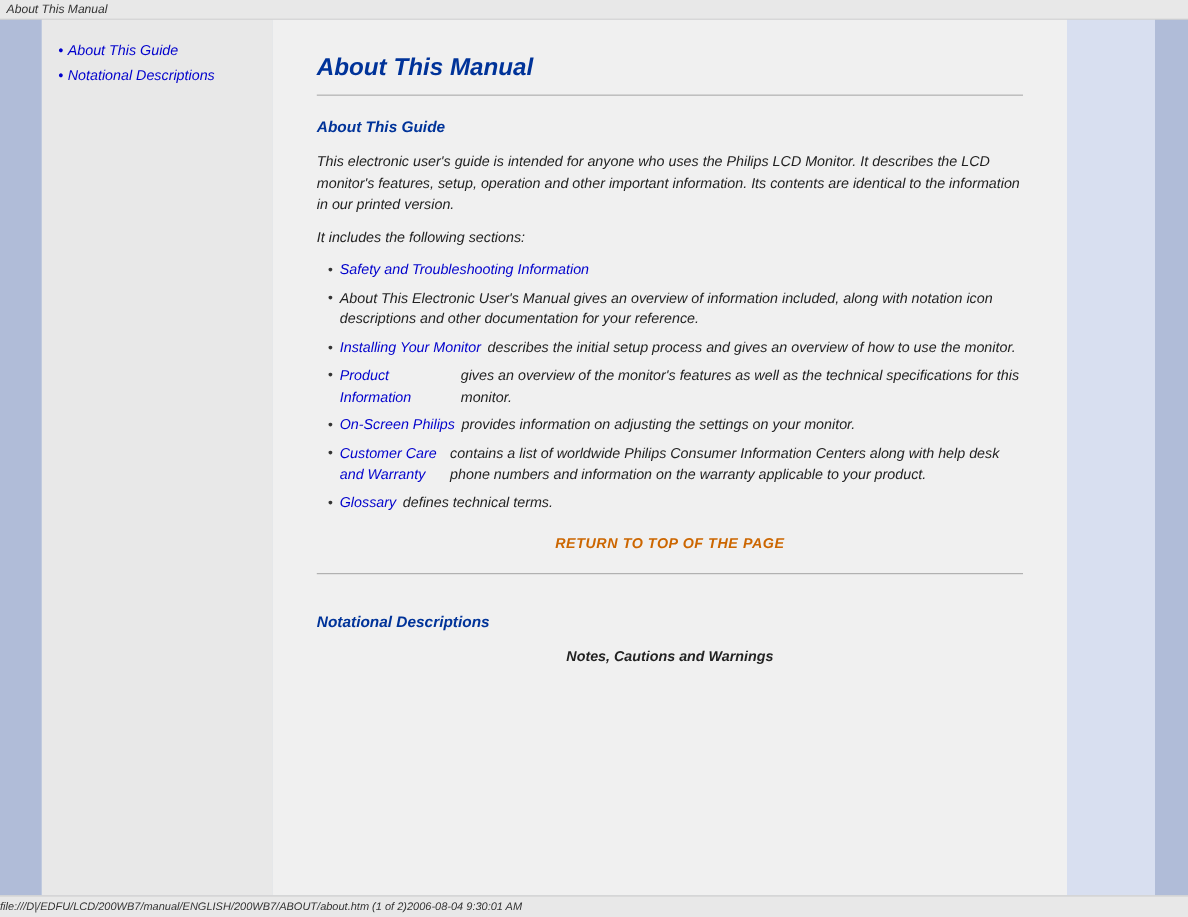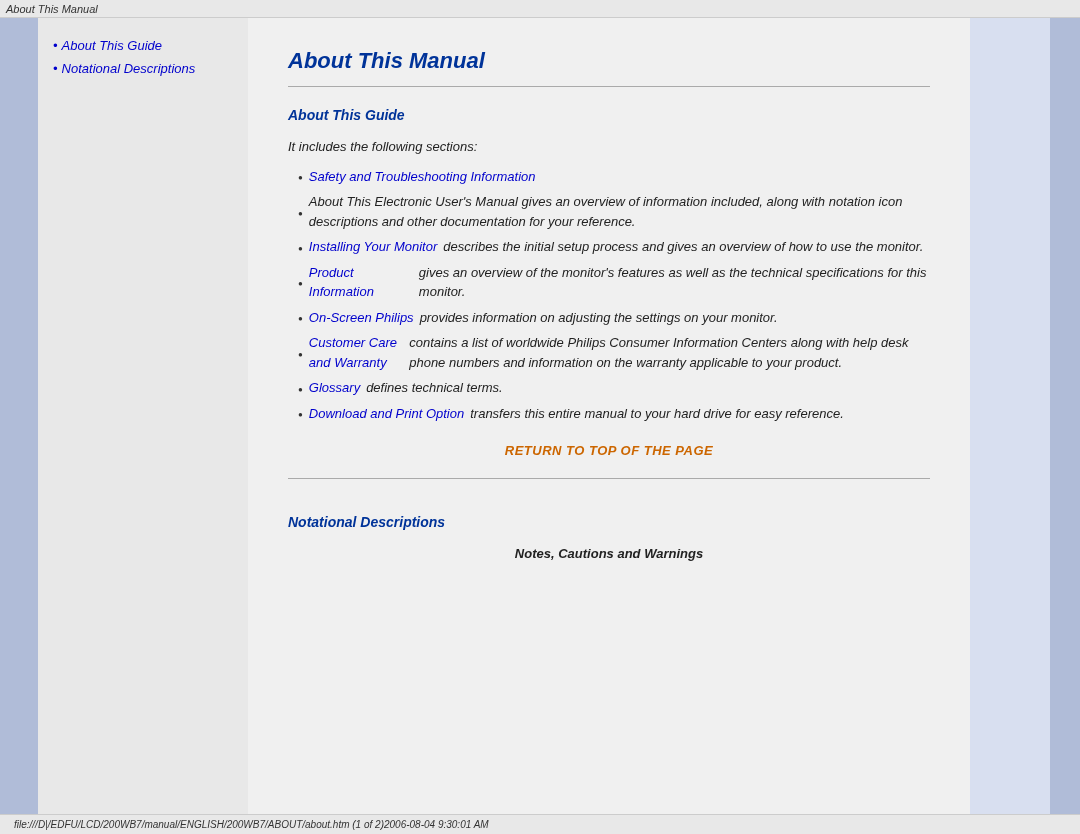--- a/index.html
+++ b/index.html
@@ -90,21 +90,21 @@
       line-height: 1.5;
       margin-bottom: 10px;
       font-size: 13px;
     }
     .bullet-list {
       list-style: none;
       margin: 4px 0 14px 10px;
     }
     .bullet-list li {
       display: flex;
-      align-items: center;
+      align-items: flex-start;
       gap: 6px;
       margin-bottom: 6px;
       color: #222;
       font-size: 13px;
       line-height: 1.5;
     }
     .bullet-list li::before {
       content: '●';
       color: #333;
       font-size: 8px;
@@ -141,21 +141,21 @@
       background: #b0bcd8;
     }
 
     
     .status-bar {
       height: 20px;
       background: #e8e8e8;
       border-top: 1px solid #ccc;
       display: flex;
       align-items: center;
-      padding: 0 14px;
+      padding: 0 0;
       font-size: 10px;
       color: #333;
       position: absolute;
       bottom: 0;
       left: 0;
       right: 0;
     }
   </style>
 </head>
 <body>
@@ -179,20 +179,21 @@
   </div>
 
   <div class="content-area">
     <h1 class="page-title">About This Manual</h1>
     <hr class="divider">
 
     
     <div>
       <h2 class="section-title" id="about-guide-title">About This Guide</h2>
 
+      <p class="body-text" id="intro-p1">This electronic user's guide is intended for anyone who uses the Philips LCD Monitor. It describes the LCD monitor's features, setup, operation and other important information. Its contents are identical to the information in our printed version.</p>
       <p class="body-text" id="intro-p2">It includes the following sections:</p>
 
       <ul class="bullet-list" id="bullet-list">
       <li>
             <a href="#" class="link">Safety and Troubleshooting Information</a>
           </li>
           <li>
             <span>About This Electronic User's Manual gives an overview of information included, along with notation icon descriptions and other documentation for your reference.</span>
           </li>
           <li>
@@ -207,24 +208,20 @@
             <a href="#" class="link">On-Screen Philips</a>
             <span> provides information on adjusting the settings on your monitor.</span>
           </li>
           <li>
             <a href="#" class="link">Customer Care and Warranty</a>
             <span> contains a list of worldwide Philips Consumer Information Centers along with help desk phone numbers and information on the warranty applicable to your product.</span>
           </li>
           <li>
             <a href="#" class="link">Glossary</a>
             <span> defines technical terms.</span>
-          </li>
-          <li>
-            <a href="#" class="link">Download and Print Option</a>
-            <span> transfers this entire manual to your hard drive for easy reference.</span>
           </li>
         </ul>
     </div>
 
     <div class="return-link">
       <a href="#">RETURN TO TOP OF THE PAGE</a>
     </div>
 
     <hr class="divider">
     <br>

